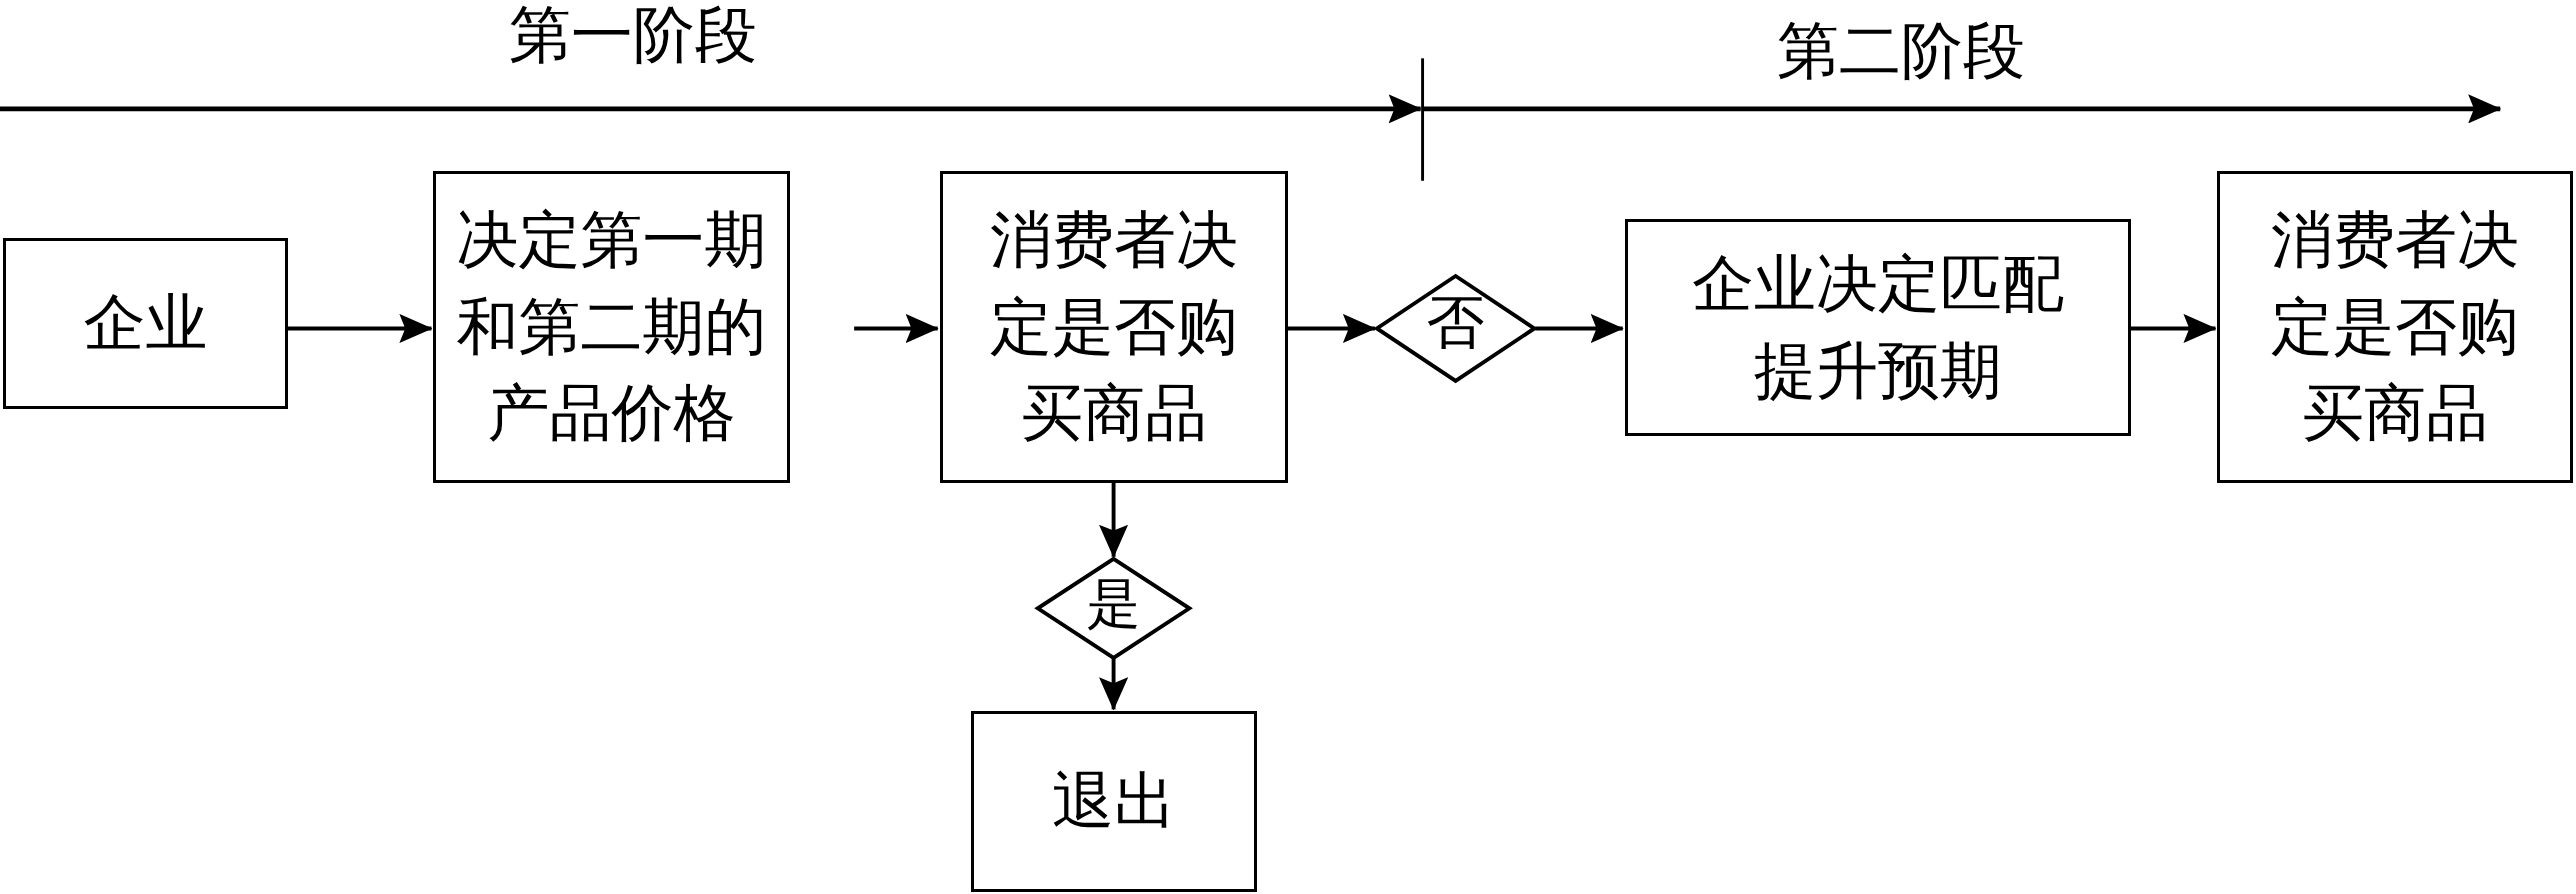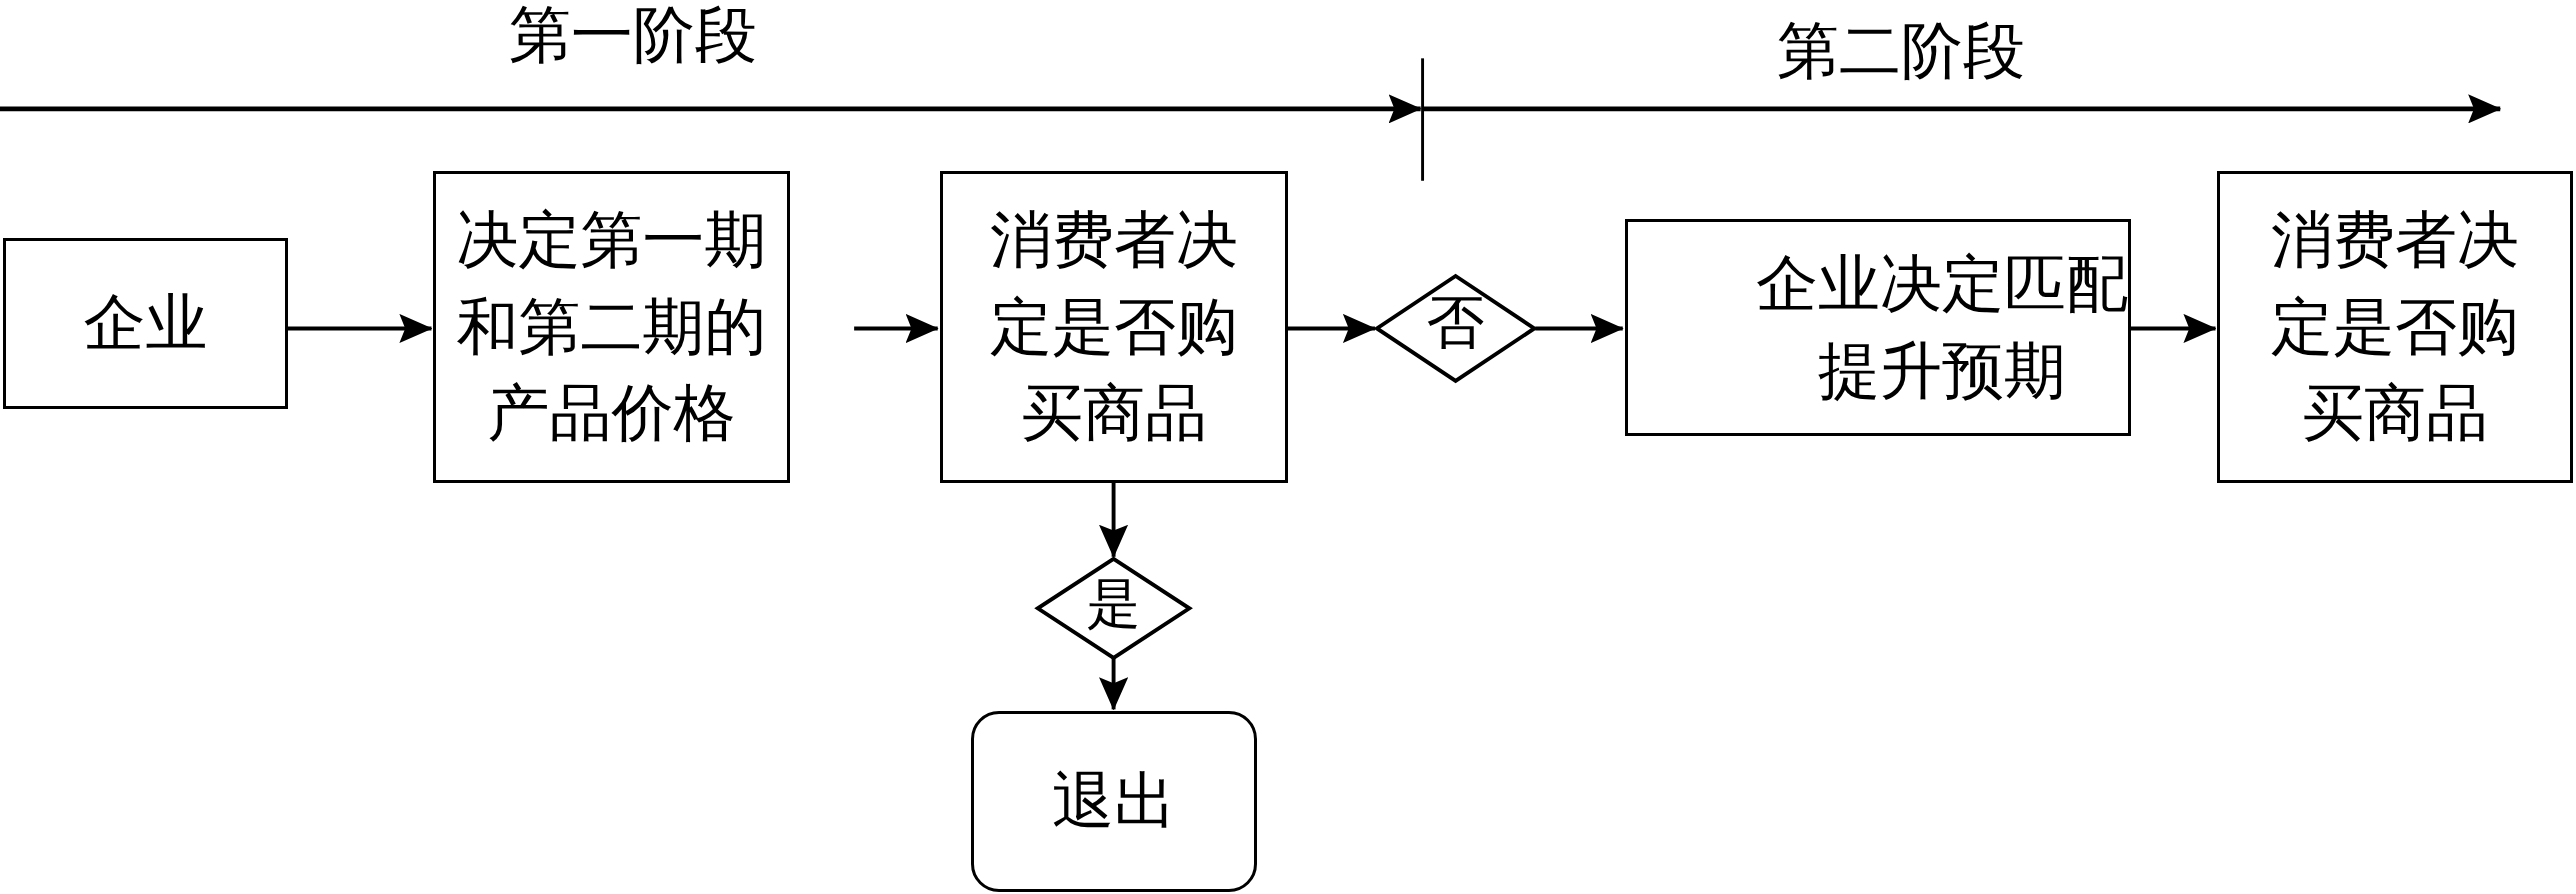--- a/index.html
+++ b/index.html
@@ -49,28 +49,28 @@
 <div class="box" style="left:433px; top:171px; width:357px; height:312px;">
   <div class="lbl">决定第一期
 和第二期的
 产品价格</div>
 </div>
 <div class="box" style="left:940px; top:171px; width:348px; height:312px;">
   <div class="lbl">消费者决
 定是否购
 买商品</div>
 </div>
-<div class="box" style="left:1625px; top:219px; width:506px; height:217px;justify-content:flex-end;">
+<div class="box" style="left:1625px; top:219px; width:506px; height:217px;">
   <div class="lbl">企业决定匹配
 提升预期</div>
 </div>
 <div class="box" style="left:2217px; top:171px; width:356px; height:312px;">
   <div class="lbl">消费者决
 定是否购
 买商品</div>
 </div>
-<div class="box" style="left:971px; top:711px; width:286px; height:181px;border-radius:28px;">
+<div class="box" style="left:971px; top:711px; width:286px; height:181px;">
   <div class="lbl">退出</div>
 </div>
 
 <div class="lbl" style="left:1407px; top:282px; width:97px; font-size:58px;">否</div>
 <div class="lbl" style="left:1065px; top:566px; width:97px; font-size:54px;">是</div>
 
 
 </body></html>

